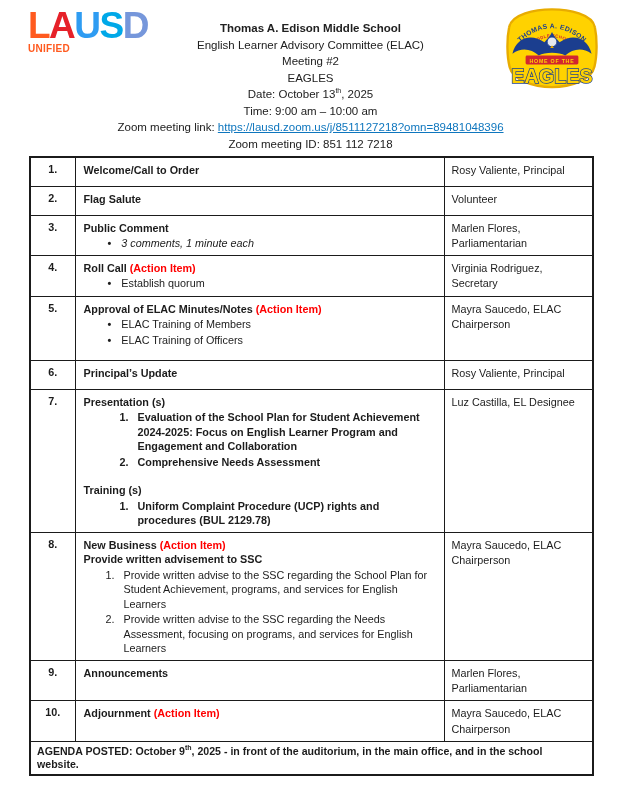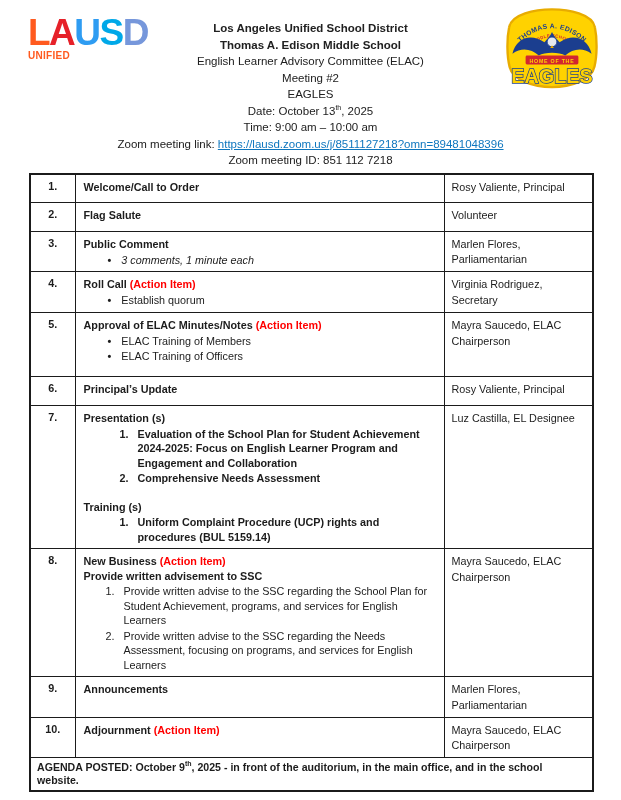--- a/index.html
+++ b/index.html
@@ -8,21 +8,21 @@
   .page { position: relative; width: 621px; height: 800px; background: #fff; overflow: hidden; }
 
   
   .hdr-text { padding-top: 20px; text-align: center; }
   .hl { font-size: 11.5px; line-height: 16.5px; color: #212121; }
   .hl.b { font-weight: 700; }
   sup.s { font-size: 7px; vertical-align: super; line-height: 0; }
   a.link { color: #0e76be; text-decoration: underline; cursor: pointer; }
 
   
-  .lausd { position: absolute; left: 28px; top: 16px; }
+  .lausd { position: absolute; left: 28px; top: 9px; }
   .lausd-letters { font-size: 37px; font-weight: 800; letter-spacing: -1.5px; line-height: 34px; }
   .lausd-sub { font-size: 10px; font-weight: 800; letter-spacing: 0.3px; margin-top: 0px; }
 
   
   .eagles { position: absolute; right: 20px; top: 6px; }
 
   
   table.agenda { border-collapse: collapse; table-layout: fixed; width: 563px; margin: 4px 0 0 29px; }
   table.agenda, table.agenda td { border: 1.5px solid #1b1b1b; }
   table.agenda { border-width: 2px; }
@@ -76,21 +76,20 @@
       <path d="M10 50 C14 33 30 28 44 38 C47 34 50 32 52 27 C54 32 57 34 60 38 C74 28 90 33 94 50 C84 43 74 45 66 52 C60 48 44 48 38 52 C30 45 20 43 10 50 Z" fill="#1B3E8F"></path>
       <circle cx="52" cy="37.5" r="5.2" fill="#E4E8EE" stroke="#1B3E8F" stroke-width="1"></circle>
       <path d="M52 41 L50 44 L54 44 Z" fill="#E8AC00"></path>
       <rect x="24" y="52" width="56" height="9.5" rx="1.5" fill="#D22630"></rect>
       <text x="52" y="59.4" font-size="5.6" font-weight="bold" fill="#FFD200" text-anchor="middle" letter-spacing="0.8">HOME OF THE</text>
       <text x="52" y="81" font-size="21" font-weight="bold" fill="#FFD200" stroke="#1B3E8F" stroke-width="1.5" text-anchor="middle" style="paint-order: stroke;">EAGLES</text>
     </svg>
   </div>
 
   <div class="hdr-text">
-    <div class="hl b">Los Angeles Unified School District</div>
     <div class="hl b">Thomas A. Edison Middle School</div>
     <div class="hl">English Learner Advisory Committee (ELAC)</div>
     <div class="hl">Meeting #2</div>
     <div class="hl">EAGLES</div>
     <div class="hl"><span>Date: October 13</span><sup class="s">th</sup><span>, 2025</span></div>
     <div class="hl">Time: 9:00 am – 10:00 am</div>
     <div class="hl"><span>Zoom meeting link: </span><a class="link">https://lausd.zoom.us/j/8511127218?omn=89481048396</a></div>
     <div class="hl">Zoom meeting ID: 851 112 7218</div>
   </div>
 
@@ -165,21 +164,21 @@
               <span class="t">Evaluation of the School Plan for Student Achievement 2024-2025: Focus on English Learner Program and Engagement and Collaboration</span>
             </div>
         <div class="ni bold">
               <span class="n">2.</span>
               <span class="t">Comprehensive Needs Assessment</span>
             </div>
         <div class="gap"></div>
         <div><span class="b">Training (s)</span></div>
         <div class="ni bold">
               <span class="n">1.</span>
-              <span class="t">Uniform Complaint Procedure (UCP) rights and procedures (BUL 5159.14)</span>
+              <span class="t">Uniform Complaint Procedure (UCP) rights and procedures (BUL 2129.78)</span>
             </div>
       </td>
       <td class="person">Luz Castilla, EL Designee</td>
     </tr>
 
     <tr class="r8">
       <td class="numc">8.</td>
       <td class="content">
         <div><span class="b">New Business</span> <span class="action">(Action Item)</span></div>
         <div><span class="b">Provide written advisement to SSC</span></div>

